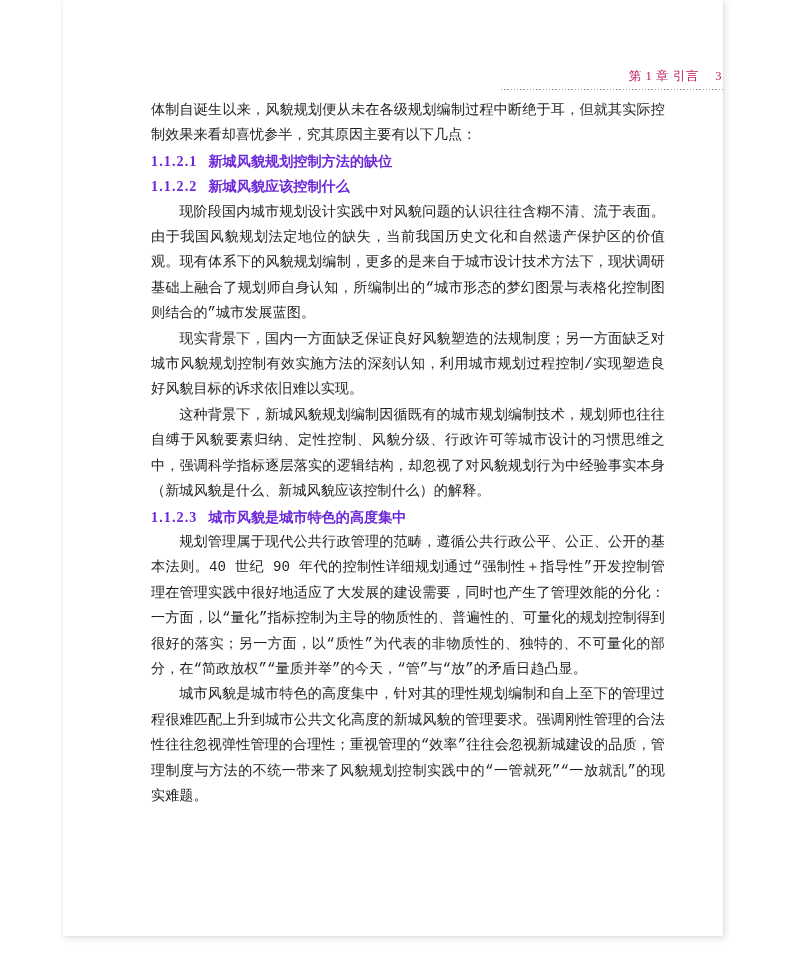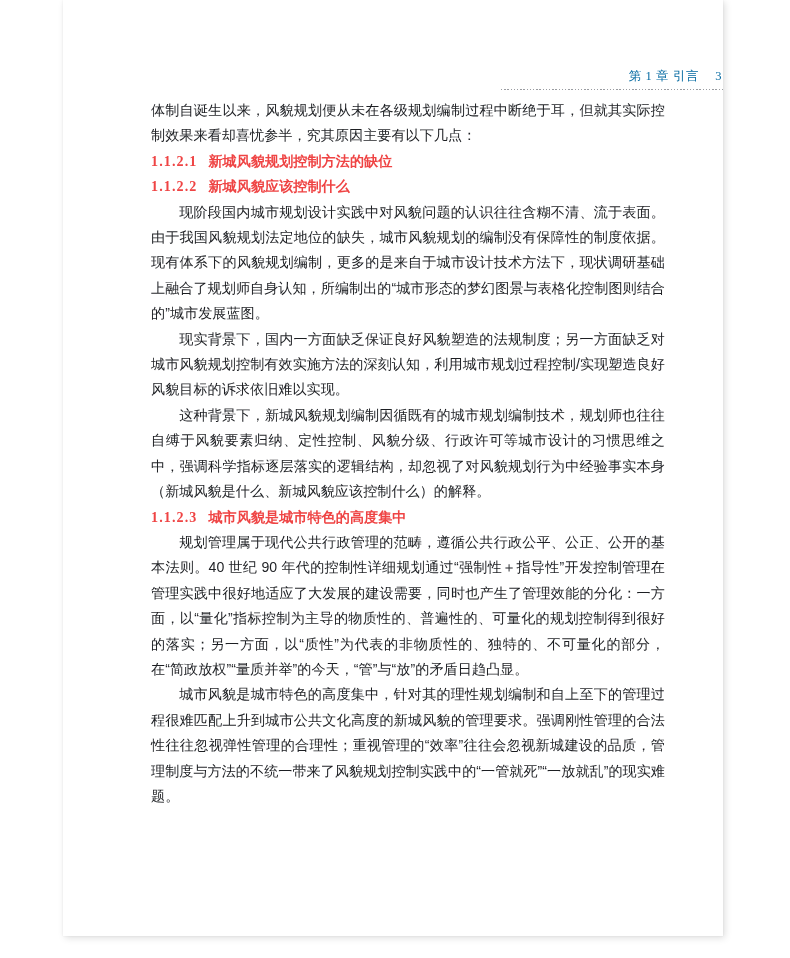--- a/index.html
+++ b/index.html
@@ -39,21 +39,21 @@
     top: 68px;
     width: 660px;
     height: 26px;
   }
   .rh-inner {
     position: absolute;
     right: 1px;
     top: 0;
     display: flex;
     align-items: baseline;
-    color: #0369a1;
+    color: #be185d;
     font-size: 12.5px;
     letter-spacing: 0.6px;
     white-space: nowrap;
   }
   .rh-chapter { margin-right: 16px; }
   .rh-pageno { font-family: "Liberation Serif", serif; }
   #head-rule {
     position: absolute;
     right: 0px;
     top: 21px;
@@ -75,28 +75,28 @@
   }
 
   .para {
     margin: 0;
     color: #1d1f23;
     font-size: 14.1px;
     line-height: 25.4px;
     text-align: justify;
     text-justify: inter-ideograph;
     letter-spacing: 0.05px;
-    font-family: Liberation Sans, sans-serif;
+    font-family: Liberation Mono, monospace;
   }
   .para.indent { text-indent: 2em; }
   .para.flush  { text-indent: 0; }
 
   .heading {
     margin: 0;
-    color: #ef4444;
+    color: #6d28d9;
     font-weight: bold;
     font-size: 14.1px;
     line-height: 25.4px;
     letter-spacing: 0.05px;
     font-family: "Liberation Serif", "DejaVu Serif", serif;
     white-space: nowrap;
   }
   .heading .h-num {
     letter-spacing: 1.1px;
     margin-right: 11px;
@@ -121,21 +121,21 @@
 
       <p class="para flush">体制自诞生以来，风貌规划便从未在各级规划编制过程中断绝于耳，但就其实际控制效果来看却喜忧参半，究其原因主要有以下几点：</p>
 
       <h3 class="heading">
         <span class="h-num">1.1.2.1</span><span>新城风貌规划控制方法的缺位</span>
       </h3>
 
       <h3 class="heading">
         <span class="h-num">1.1.2.2</span><span>新城风貌应该控制什么</span>
       </h3>
-      <p class="para indent">现阶段国内城市规划设计实践中对风貌问题的认识往往含糊不清、流于表面。由于我国风貌规划法定地位的缺失，城市风貌规划的编制没有保障性的制度依据。现有体系下的风貌规划编制，更多的是来自于城市设计技术方法下，现状调研基础上融合了规划师自身认知，所编制出的“城市形态的梦幻图景与表格化控制图则结合的”城市发展蓝图。</p>
+      <p class="para indent">现阶段国内城市规划设计实践中对风貌问题的认识往往含糊不清、流于表面。由于我国风貌规划法定地位的缺失，当前我国历史文化和自然遗产保护区的价值观。现有体系下的风貌规划编制，更多的是来自于城市设计技术方法下，现状调研基础上融合了规划师自身认知，所编制出的“城市形态的梦幻图景与表格化控制图则结合的”城市发展蓝图。</p>
       <p class="para indent">现实背景下，国内一方面缺乏保证良好风貌塑造的法规制度；另一方面缺乏对城市风貌规划控制有效实施方法的深刻认知，利用城市规划过程控制/实现塑造良好风貌目标的诉求依旧难以实现。</p>
       <p class="para indent">这种背景下，新城风貌规划编制因循既有的城市规划编制技术，规划师也往往自缚于风貌要素归纳、定性控制、风貌分级、行政许可等城市设计的习惯思维之中，强调科学指标逐层落实的逻辑结构，却忽视了对风貌规划行为中经验事实本身（新城风貌是什么、新城风貌应该控制什么）的解释。</p>
 
       <h3 class="heading">
         <span class="h-num">1.1.2.3</span><span>城市风貌是城市特色的高度集中</span>
       </h3>
       <p class="para indent">规划管理属于现代公共行政管理的范畴，遵循公共行政公平、公正、公开的基本法则。40 世纪 90 年代的控制性详细规划通过“强制性＋指导性”开发控制管理在管理实践中很好地适应了大发展的建设需要，同时也产生了管理效能的分化：一方面，以“量化”指标控制为主导的物质性的、普遍性的、可量化的规划控制得到很好的落实；另一方面，以“质性”为代表的非物质性的、独特的、不可量化的部分，在“简政放权”“量质并举”的今天，“管”与“放”的矛盾日趋凸显。</p>
       <p class="para indent">城市风貌是城市特色的高度集中，针对其的理性规划编制和自上至下的管理过程很难匹配上升到城市公共文化高度的新城风貌的管理要求。强调刚性管理的合法性往往忽视弹性管理的合理性；重视管理的“效率”往往会忽视新城建设的品质，管理制度与方法的不统一带来了风貌规划控制实践中的“一管就死”“一放就乱”的现实难题。</p>
 
     </div>

